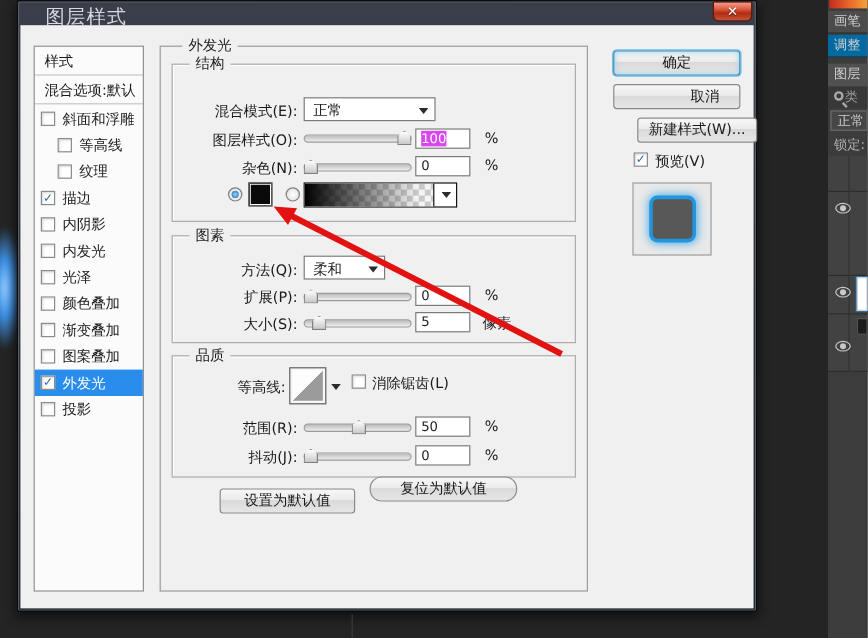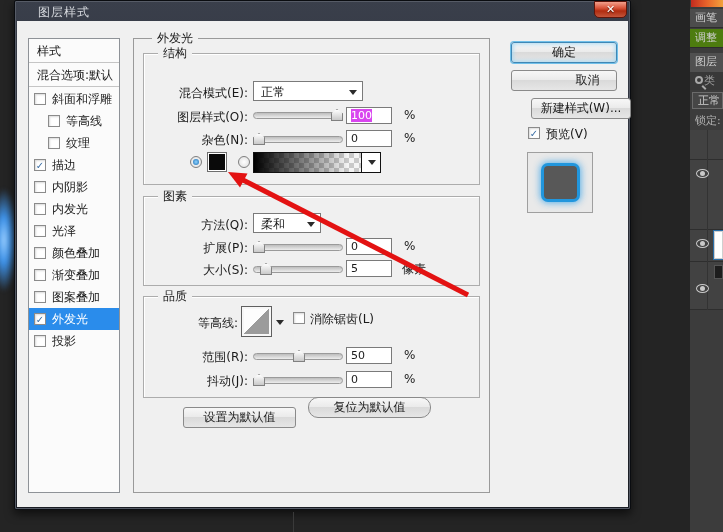--- a/index.html
+++ b/index.html
@@ -15,21 +15,21 @@
   .blob { left:-10px; top:188px; width:28px; height:104px;
     background:radial-gradient(closest-side,#9ed1ff,#3e92e8 45%,rgba(20,70,150,0));
     filter:blur(2px); }
 
   
   .dialog { left:14px; top:0; width:617px; height:510px;
     background:linear-gradient(#3a3f4b,#23262e 60%,#1a1d24);
     border:1px solid #0a0c10; box-shadow:0 0 0 1px #565b66 inset, 0 4px 10px rgba(0,0,0,.6);
     border-radius:2px; }
   .titlebar { left:14px; top:0; width:617px; height:21px; }
-  .title-text { left:38px; top:4px; color:#d6d9de; font-size:12px; letter-spacing:1px; }
+  .title-text { left:38px; top:4px; color:#d6d9de; font-size:16px; letter-spacing:1px; }
   .close-btn { left:594px; top:1px; width:33px; height:17px;
     background:linear-gradient(#f3a08c,#d9543a 40%,#b02c10 60%,#c4553a);
     border:1px solid #5e150a; border-radius:0 0 5px 5px;
     color:#fff; font-weight:bold; font-size:11px; text-align:center; line-height:15px;
     text-shadow:0 1px 1px rgba(0,0,0,.6); cursor:pointer; }
   .dlg-body { left:17px; top:21px; width:611px; height:486px; background:#f0f0f0; }
 
   
   .listbox { left:28px; top:38px; width:92px; height:455px; background:#fbfbfb;
     border:1px solid #8e9297; }
@@ -280,21 +280,21 @@
 <span class="cb abs" style="left:528px; top:127px;"><i>✓</i></span>
 <div class="abs" style="left:546px; top:126px;">预览(V)</div>
 
 <div class="abs prevbox">
   <span class="glow-square"></span>
 </div>
 
 <div class="abs rpanel"></div>
 <div class="abs rp-orange"></div>
 <div class="rp-row" style="top:9px; height:19px; background:#4c4c4c; border-bottom:1px solid #2d2d2d;">画笔</div>
-<div class="rp-row" style="top:29px; height:19px; background:#4d7c0f; border-bottom:1px solid #2d2d2d;">调整</div>
+<div class="rp-row" style="top:29px; height:19px; background:#0369a1; border-bottom:1px solid #2d2d2d;">调整</div>
 <div class="rp-row" style="top:53px; height:28px; background:#505050;">图层</div>
 <div class="rp-row" style="top:72px; height:18px; background:#383838; padding-left:14px; color:#9f9f9f;">类</div>
 <span class="mag">
     <i></i>
   </span>
 <div class="rp-dd abs">正常</div>
 <div class="rp-row" style="top:112px; height:16px; color:#b5b5b5;">锁定:</div>
 
 <div class="rp-row" style="top:130px; height:180px; background:#424242;"></div>
 <div class="rp-sep" style="top:159px;"></div>

